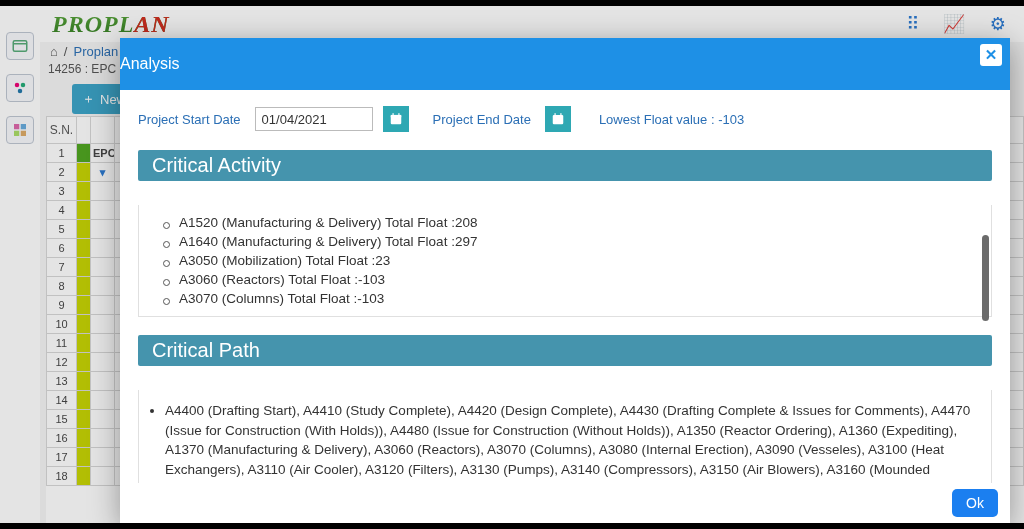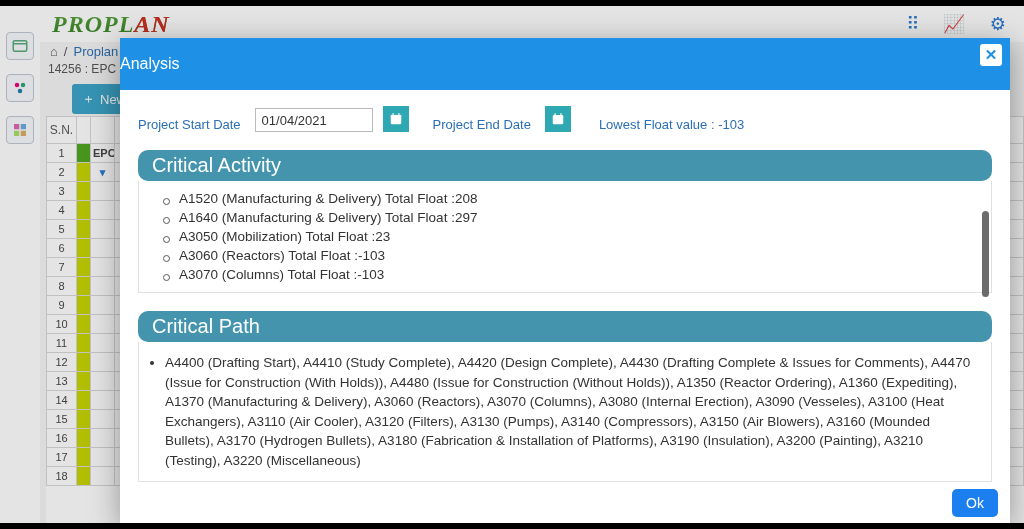--- a/index.html
+++ b/index.html
@@ -158,50 +158,51 @@
     width:22px; height:22px; background:#fff; color:var(--header-blue);
     border-radius:3px;
     display:flex; align-items:center; justify-content:center;
     font-weight:bold; cursor:pointer; font-size:15px;
   }
   .modal-body {
     flex:1; overflow:auto; padding:16px 18px 0 18px;
     position:relative;
   }
   .date-row {
-    display:flex; align-items:flex-end; gap:10px; font-size:13px; color:#444;
+    display:flex; align-items:center; gap:10px; font-size:13px; color:#444;
     margin-bottom:18px;
   }
   .date-row .lbl { color: var(--link-blue); margin-right:4px;}
   .date-input {
     border:1px solid #bbb; height:24px; width:118px; padding:0 6px;
     font-size:13px; color:#333; background:#fff;
   }
   .cal-btn {
     width:26px; height:26px; background: var(--teal-btn);
     display:flex; align-items:center; justify-content:center; color:#fff;
     margin-right:14px; cursor:pointer;
   }
   .cal-btn svg{width:14px;height:14px;fill:#fff;}
   .lowest { color: var(--link-blue); margin-left:4px;}
 
   .section-bar {
     background: var(--section-teal);
     color:#fff;
     font-size:20px;
     padding:4px 14px;
-    border-radius:10px;
+    border-radius:2px;
   }
   .section-body {
     border:1px solid #e0e0e0;
     border-top:none;
     padding:8px 10px 8px 4px;
     margin-bottom:18px;
     font-size:13.5px;
     color:#333;
+    margin-top:24px;
   }
   ul.critical-list {
     margin:0; padding:0 0 0 24px; list-style:none;
   }
   ul.critical-list li {
     position:relative;
     padding:2px 0 2px 12px;
   }
   ul.critical-list li::before{
     content:""; position:absolute; left:-4px; top:9px;

